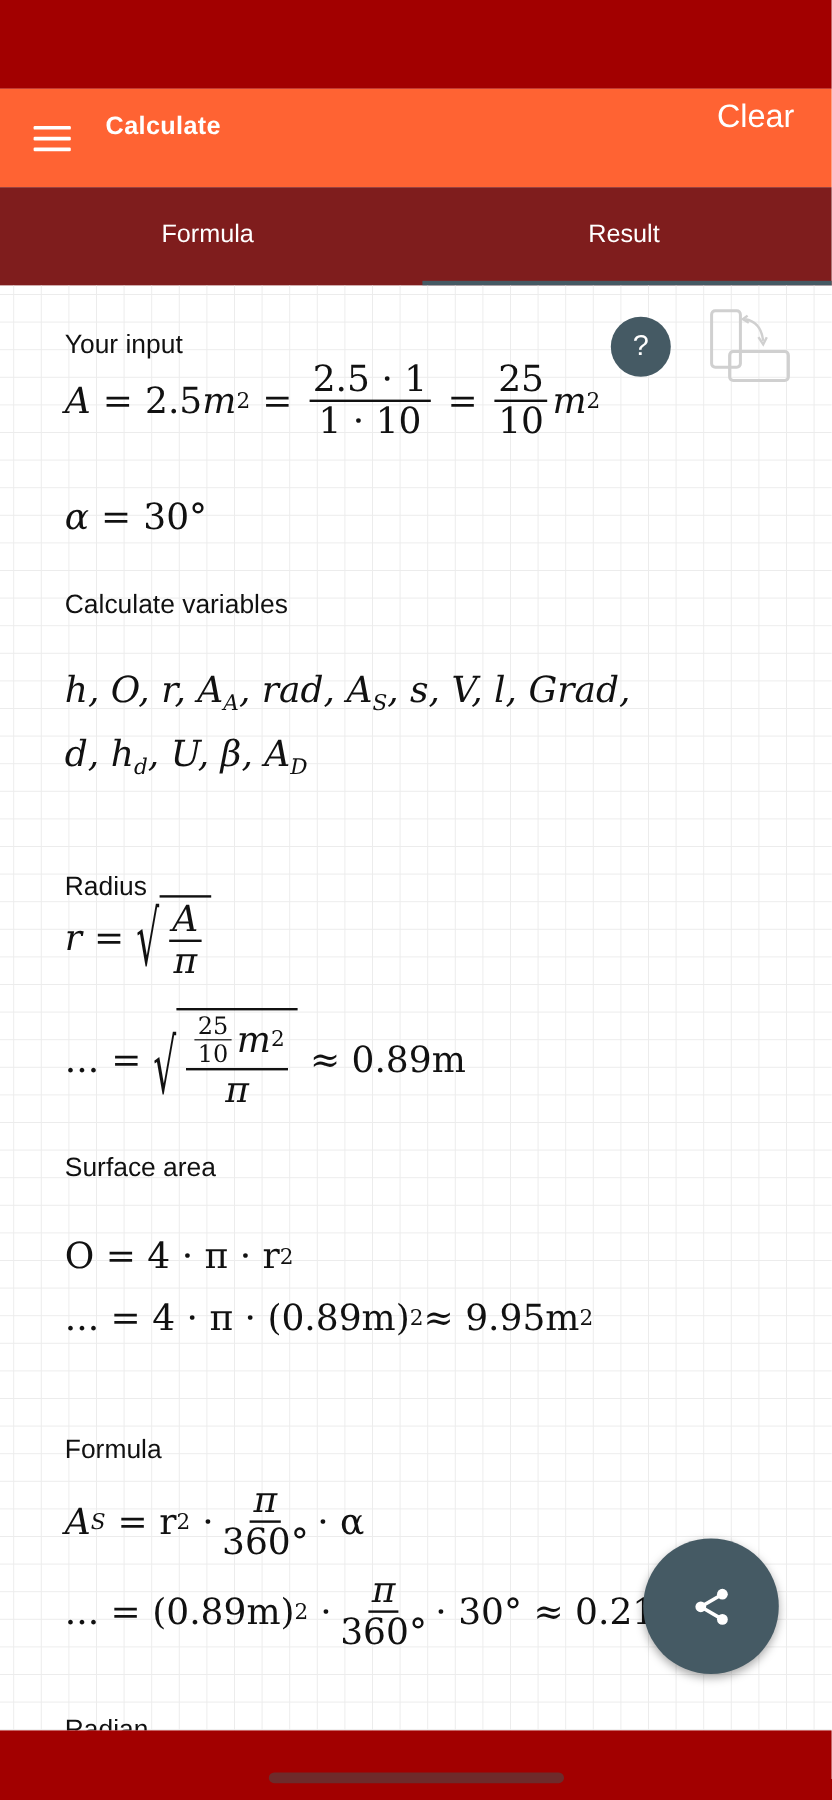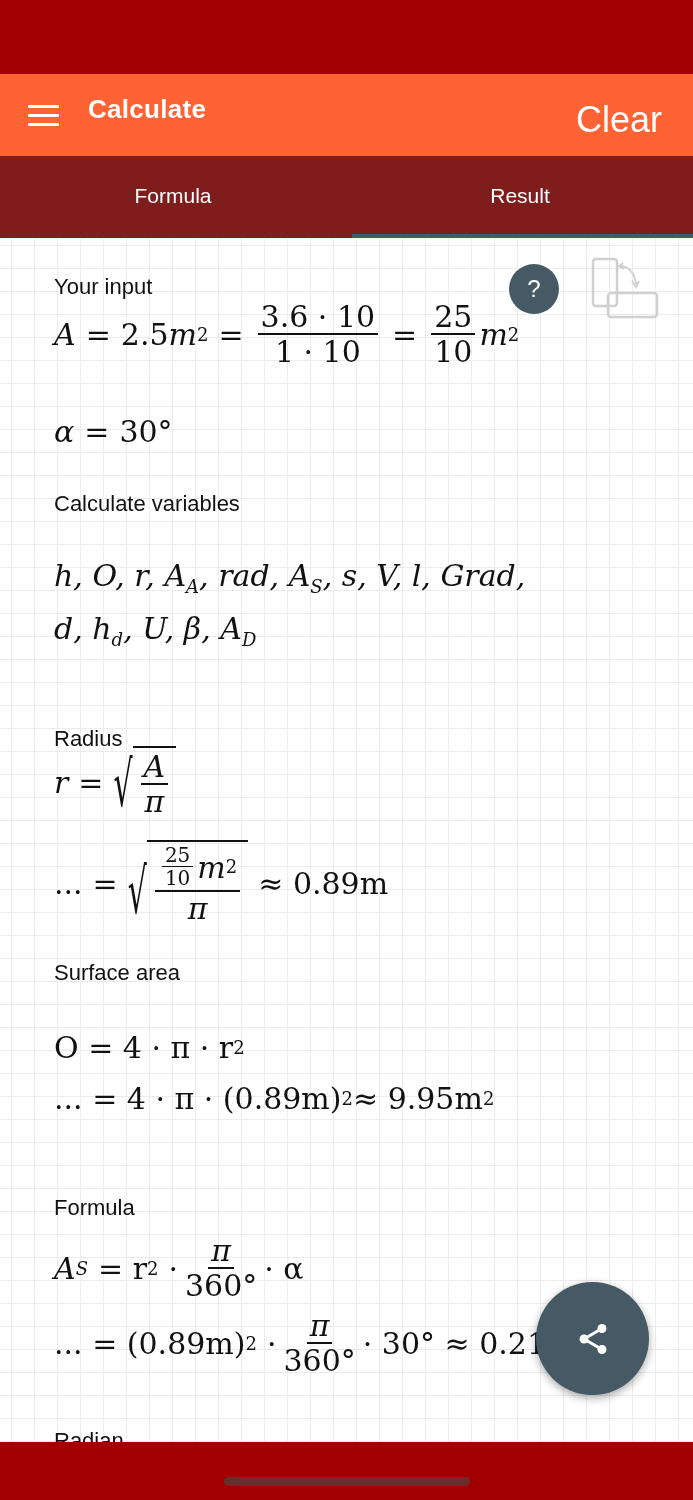--- a/index.html
+++ b/index.html
@@ -1,22 +1,22 @@
 <!DOCTYPE html>
 <html><head>
 <meta charset="utf-8">
 <style>
   html, body { margin:0; padding:0; }
   body { width:693px; height:1500px; position:relative; overflow:hidden; background:#fff; font-family:"Liberation Sans", sans-serif; }
   .status-bar { position:absolute; left:0; top:0; width:693px; height:74px; background:#a20000; }
   .app-bar { position:absolute; left:0; top:74px; width:693px; height:82px; background:#ff6333; color:#fff; }
   .menu-icon { position:absolute; left:28px; top:30px; width:32px; height:22px; cursor:pointer; }
   .menu-icon span { position:absolute; left:0; width:31px; height:3px; background:#fff; border-radius:1px; }
-  .app-title { position:absolute; left:88px; top:20px; font-size:26px; font-weight:bold; letter-spacing:0.3px; }
-  .clear-btn { position:absolute; right:31px; top:25px; font-size:36px; cursor:pointer; }
+  .app-title { position:absolute; left:88px; top:20px; font-size:21px; font-weight:bold; letter-spacing:0.3px; }
+  .clear-btn { position:absolute; right:31px; top:8px; font-size:27px; cursor:pointer; }
   .tab-bar { position:absolute; left:0; top:156px; width:693px; height:82px; background:#7f1d1d; color:#fff; }
   .tab { position:absolute; top:0; width:346px; height:82px; text-align:center; line-height:80px; font-size:21px; cursor:pointer; }
   .tab.formula { left:0; }
   .tab.result { left:347px; }
   .tab-indicator { position:absolute; left:352px; bottom:0; width:341px; height:4px; background:#455a64; }
   .content { position:absolute; left:0; top:238px; width:693px; height:1204px; overflow:hidden;
     background-color:#fff;
     background-image:
       linear-gradient(to right, #ececec 1px, transparent 1px),
       linear-gradient(to bottom, #ececec 1px, transparent 1px);
@@ -77,21 +77,21 @@
     </svg>
   </div>
 
   <div class="label" style="top:36px">Your input</div>
   <div class="math" style="top:62px">
     <i>A</i>
     <span class="sp"></span>=<span class="sp"></span>
     <span>2.5</span><i>m</i><sup>2</sup>
     <span class="sp"></span>=<span class="sp"></span>
     <span class="frac">
-      <span class="num">3.6 · 10</span>
+      <span class="num">2.5 · 1</span>
       <span class="den">1 · 10</span>
     </span>
     <span class="sp"></span>=<span class="sp"></span>
     <span class="frac">
       <span class="num">25</span>
       <span class="den">10</span>
     </span>
     <i>m</i><sup>2</sup>
   </div>
   <div class="math" style="top:176px">

